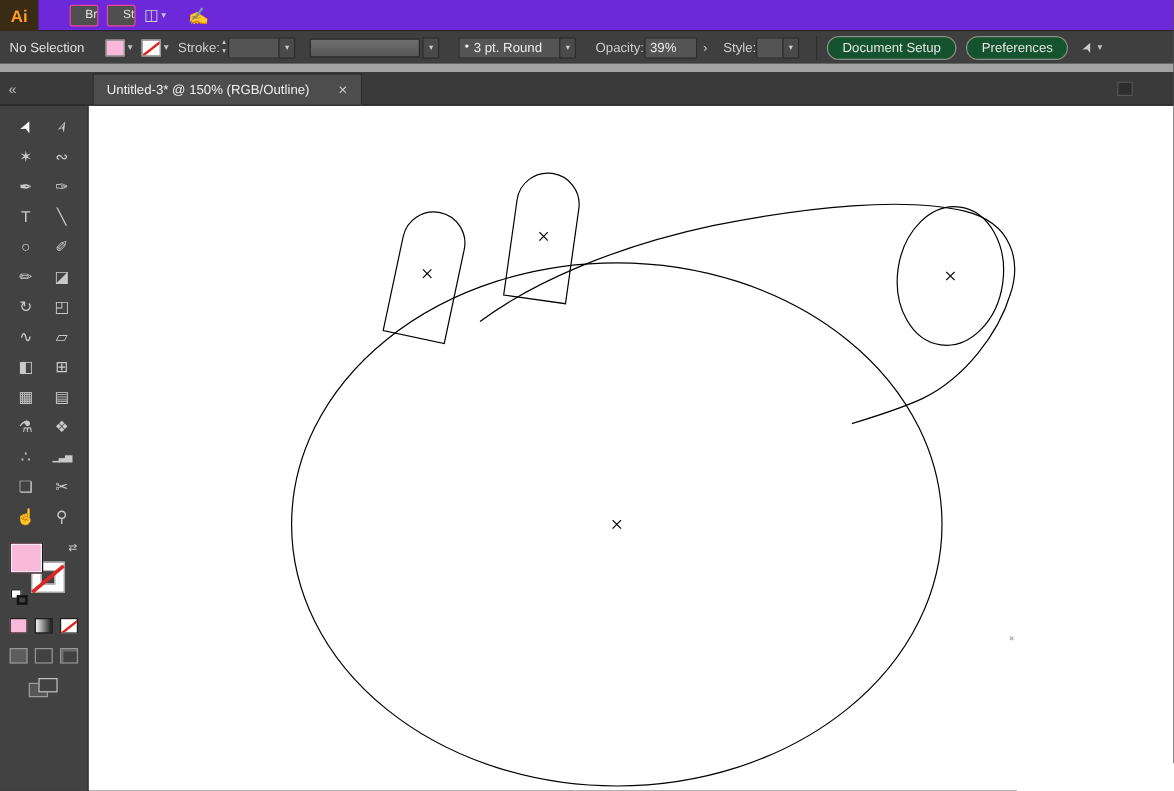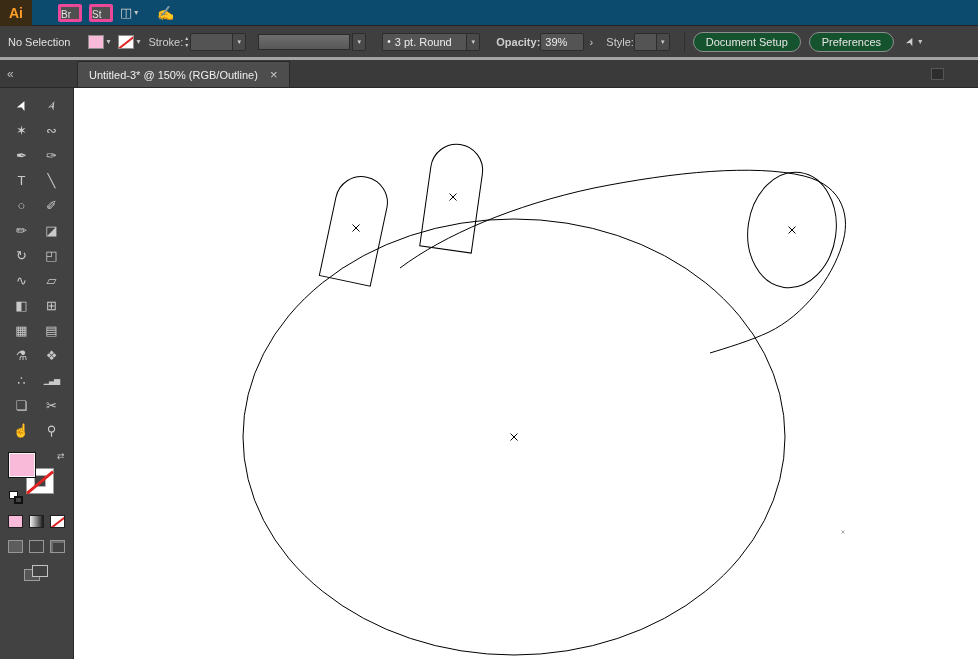--- a/index.html
+++ b/index.html
@@ -1,32 +1,32 @@
 <!DOCTYPE html>
 <html><head>
 <meta charset="utf-8">
 <style>
   *{margin:0;padding:0;box-sizing:border-box;font-family:"Liberation Sans",sans-serif;}
   html,body{width:978px;height:659px;overflow:hidden;background:#333;}
   .app{width:978px;height:659px;display:flex;flex-direction:column;color:#d6d6d6;font-size:12px;}
 
   
-  .menubar{height:26px;background:#0c4a6e;display:flex;align-items:center;border-bottom:1px solid #252525;flex:0 0 auto;}
+  .menubar{height:26px;background:#6d28d9;display:flex;align-items:center;border-bottom:1px solid #252525;flex:0 0 auto;}
   .ai-logo{width:32px;height:26px;background:#3a2c14;color:#ff9d28;font-weight:bold;font-size:14px;display:flex;align-items:center;justify-content:center;cursor:default;}
   .menus{display:flex;height:100%;align-items:center;}
   .menus .menu-item{padding:0 9px;cursor:default;color:#dcdcdc;}
   .appbar-right{margin-left:26px;display:flex;align-items:center;gap:7px;}
-  .sq-btn{width:24px;height:18px;background:#4f4f4f;border:3px solid #ec4899;border-radius:2px;color:#e2e2e2;font-size:10px;line-height:16px;text-align:left;cursor:default;}
+  .sq-btn{width:24px;height:18px;background:#4f4f4f;border:1px solid #ec4899;border-radius:2px;color:#e2e2e2;font-size:10px;line-height:16px;text-align:right;cursor:default;}
   .arrange{display:flex;align-items:center;gap:2px;color:#cfcfcf;cursor:default;}
   .arrange .glyph{font-size:13px;}
   .chev{font-size:8px;color:#c4c4c4;}
   .squiggle{font-size:14px;color:#d8d8d8;margin-left:12px;cursor:default;}
 
   
-  .controlbar{height:34px;background:#3f3f3f;border-bottom:3px solid #a3a3a3;display:flex;align-items:center;padding:0 8px;font-size:11px;flex:0 0 auto;}
+  .controlbar{height:34px;background:#3f3f3f;border-bottom:7px solid #a3a3a3;display:flex;align-items:center;padding:0 8px;font-size:11px;flex:0 0 auto;}
   .controlbar .lbl{color:#cfcfcf;margin:0 0;cursor:default;}
   .status{margin-right:18px;color:#e0e0e0;}
   .swatch-combo{display:flex;align-items:center;gap:2px;margin-right:8px;cursor:default;}
   .swatch{width:16px;height:14px;border:1px solid #8d8d8d;}
   .fill-sw{background:#f9b9d9;}
   .stroke-sw{background:#ffffff;position:relative;overflow:hidden;}
   .stroke-sw::after{content:"";position:absolute;left:-3px;right:-3px;top:50%;height:2px;background:#e02323;transform:rotate(-38deg);}
   .stepper{display:flex;flex-direction:column;justify-content:center;height:18px;font-size:6px;line-height:7px;color:#ccc;margin:0 2px;cursor:default;text-align:center;}
   .field{background:#545454;border:1px solid #2d2d2d;border-radius:2px;height:18px;display:flex;align-items:center;padding:0 4px;color:#ededed;}
   .combo{display:flex;align-items:center;margin-right:6px;}
@@ -36,21 +36,21 @@
   .bullet{margin-right:4px;font-size:10px;}
   .disclose{width:14px;height:18px;display:flex;align-items:center;justify-content:center;color:#ccc;font-size:11px;cursor:default;}
   .divider{width:1px;height:20px;background:#2e2e2e;margin:0 8px;}
   .rounded-btn{height:20px;padding:0 12px;background:#14532d;border:1px solid #8e8e8e;border-radius:10px;color:#e6e6e6;font-size:11px;margin-right:8px;cursor:default;white-space:nowrap;}
   .ptr-opts{display:flex;align-items:center;gap:3px;margin-left:4px;color:#cfcfcf;cursor:default;}
   .ptr-opts .glyph{display:inline-block;transform:rotate(-65deg);font-size:11px;}
 
   
   .tabbar{height:28px;background:#3a3a3a;display:flex;align-items:flex-end;border-bottom:1px solid #272727;flex:0 0 auto;position:relative;}
   .dock-collapse{width:74px;height:100%;display:flex;align-items:center;padding-left:7px;color:#bdbdbd;font-size:12px;cursor:default;}
-  .tab{height:26px;background:#4d4d4d;border:1px solid #292929;border-bottom:none;border-radius:2px 2px 0 0;display:flex;align-items:center;gap:12px;padding:0 11px;font-size:11px;color:#efefef;cursor:default;margin-left:3px;}
+  .tab{height:26px;background:#4d4d4d;border:1px solid #292929;border-bottom:none;border-radius:2px 2px 0 0;display:flex;align-items:center;gap:24px;padding:0 11px;font-size:11px;color:#efefef;cursor:default;margin-left:3px;}
   .tab-close{font-size:13px;color:#c9c9c9;cursor:default;}
   .collapsed-dock{position:absolute;right:34px;top:8px;width:13px;height:12px;background:#2e2e2e;border:1px solid #565656;cursor:default;}
 
   
   .main{flex:1;display:flex;min-height:0;}
   .toolbar{width:74px;background:#424242;border-right:1px solid #292929;display:flex;flex-direction:column;align-items:center;padding-top:5px;flex:0 0 auto;}
   .tools{display:grid;grid-template-columns:30px 30px;}
   .tool{height:25px;display:flex;align-items:center;justify-content:center;color:#c9c9c9;font-size:13px;cursor:default;}
   .tool.active{color:#ffffff;}
   .tool.small{font-size:8px;letter-spacing:-1px;}
@@ -128,21 +128,21 @@
     </div>
 
     <div class="combo" style="margin-left:10px;" data-name="brush-definition-combo">
       <span class="field" style="width:84px;" data-name="brush-definition-field">
         <span class="bullet" data-name="brush-preview-icon">•</span>
         <span data-name="brush-definition-value">3 pt. Round</span>
       </span>
       <span class="drop" data-name="chevron-down-icon">▾</span>
     </div>
 
-    <span class="lbl" style="margin-left:10px;font-weight:bold;" data-name="opacity-label">Opacity:</span>
+    <span class="lbl" style="margin-left:10px;" data-name="opacity-label">Opacity:</span>
     <span class="field" style="width:44px;" data-name="opacity-field">39%</span>
     <span class="disclose" data-name="opacity-disclosure-icon">›</span>
 
     <span class="lbl" style="margin-left:8px;" data-name="style-label">Style:</span>
     <div class="combo" data-name="graphic-style-combo">
       <span class="field" style="width:22px;" data-name="graphic-style-field"></span>
       <span class="drop" data-name="chevron-down-icon">▾</span>
     </div>
 
     <span class="divider" data-name="control-bar-divider"></span>

